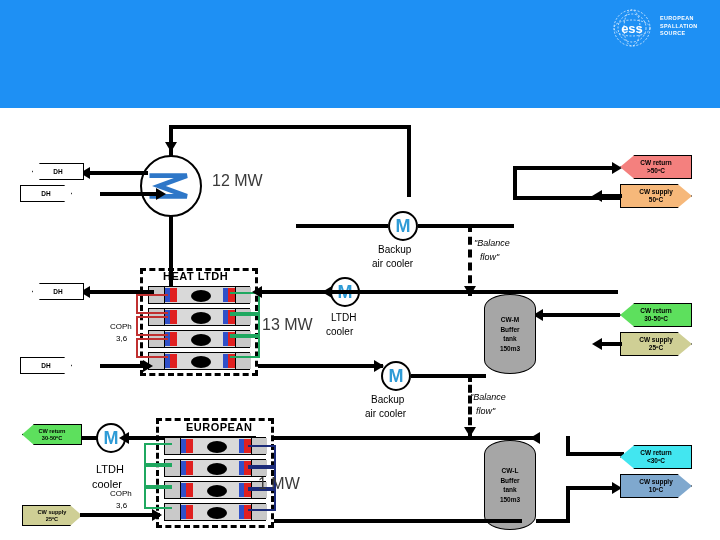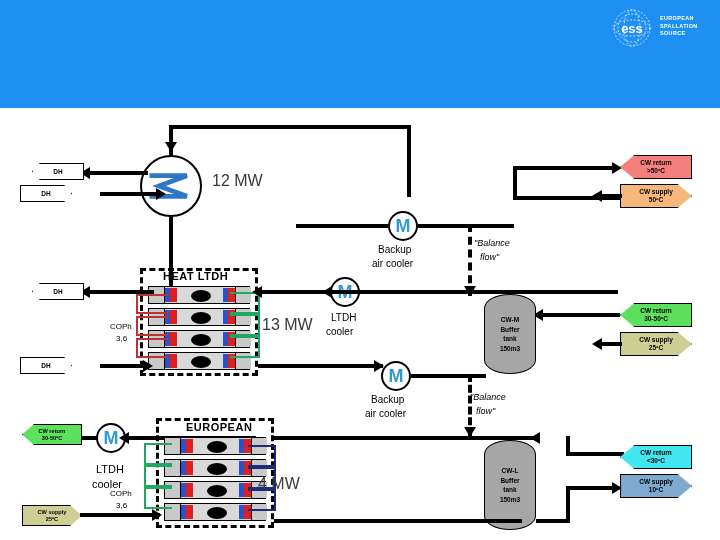--- a/index.html
+++ b/index.html
@@ -430,21 +430,21 @@
   <div class="pipe-green" style="left:144px; top:465px; width:28px; height:22px; border-right:none;"></div>
   <div class="pipe-green" style="left:144px; top:487px; width:28px; height:22px; border-right:none;"></div>
 
   <div class="pipe-navy" style="left:248px; top:445px; width:28px; height:22px; border-left:none;"></div>
   <div class="pipe-navy" style="left:248px; top:467px; width:28px; height:22px; border-left:none;"></div>
   <div class="pipe-navy" style="left:248px; top:489px; width:28px; height:22px; border-left:none;"></div>
 
   <div class="plaintext copy" style="left:110px; top:489px;">COPh</div>
   <div class="plaintext copy" style="left:116px; top:501px;">3,6</div>
 
-  <div class="plaintext mwtext" style="left:258px; top:475px;">4 MW</div>
+  <div class="plaintext mwtext" style="left:258px; top:475px;">1 MW</div>
 
   <div class="tank" style="left:484px; top:440px; width:52px; height:90px;">
     <span>CW-L</span>
     <span>Buffer</span>
     <span>tank</span>
     <span>150m3</span>
   </div>
 
   <div class="line" style="left:274px; top:436px; width:262px; height:4px;"></div>
   <div class="arrowhead ah-left" style="left:530px; top:432px;"></div>

